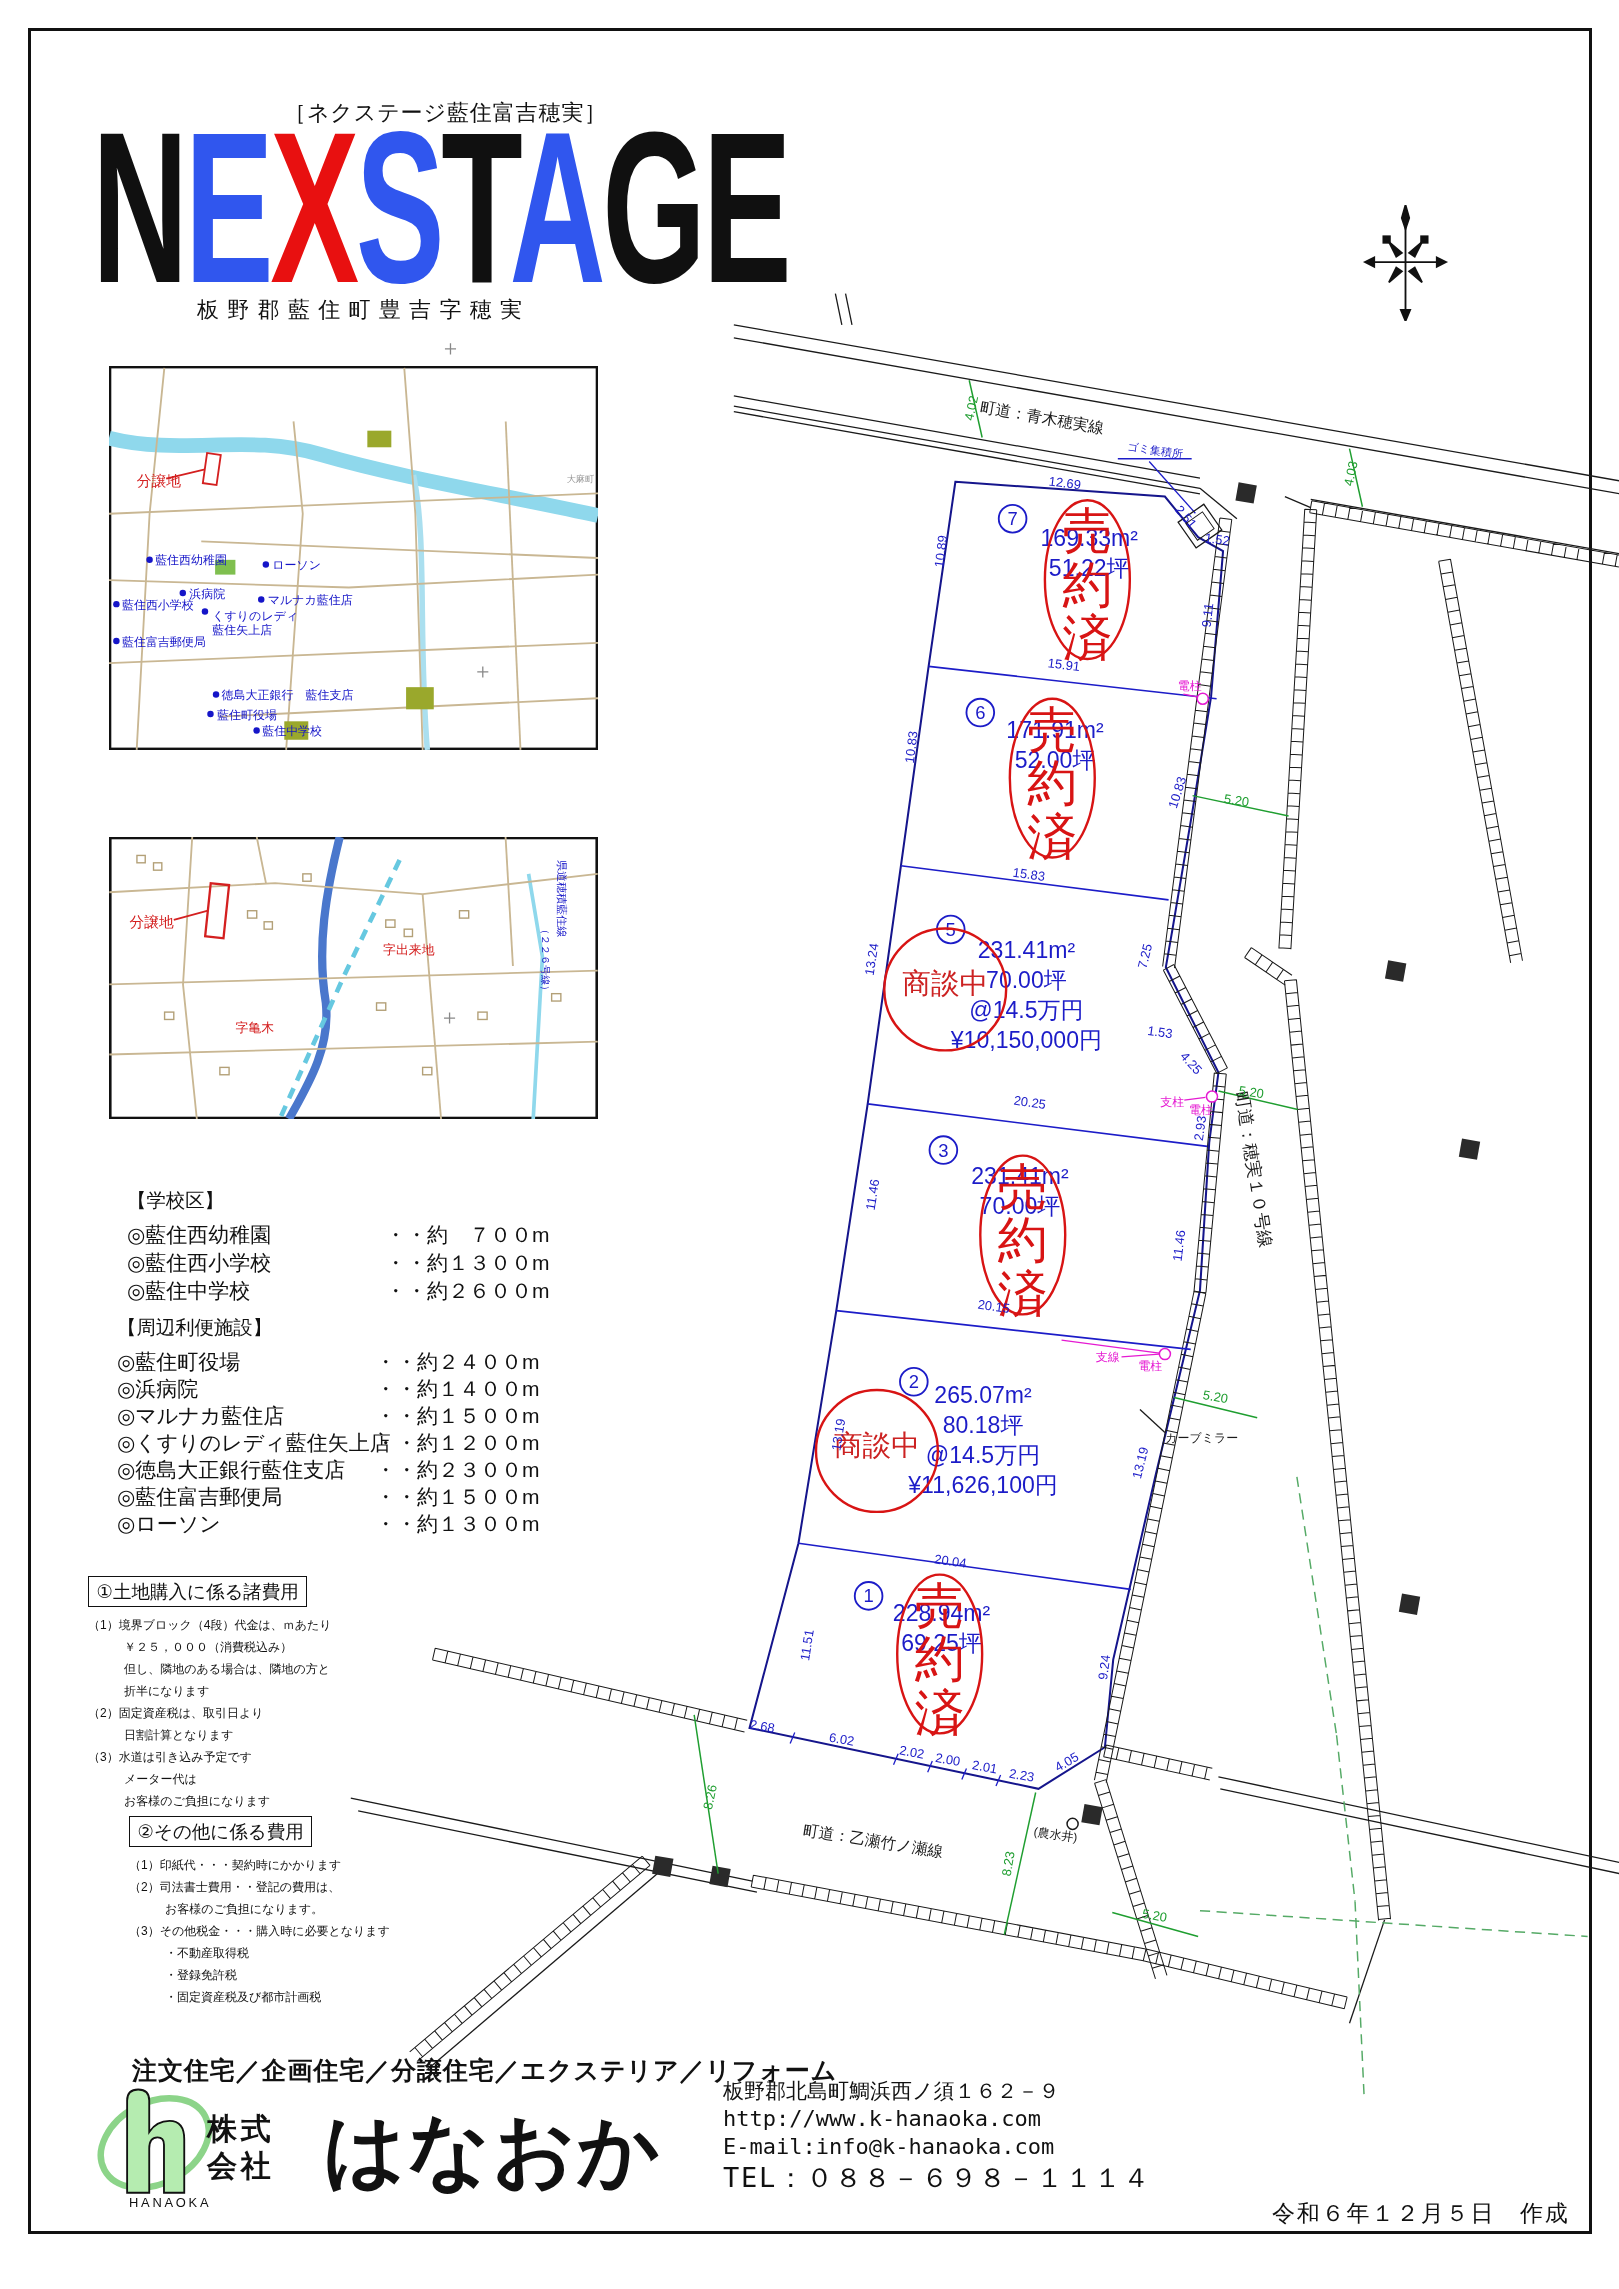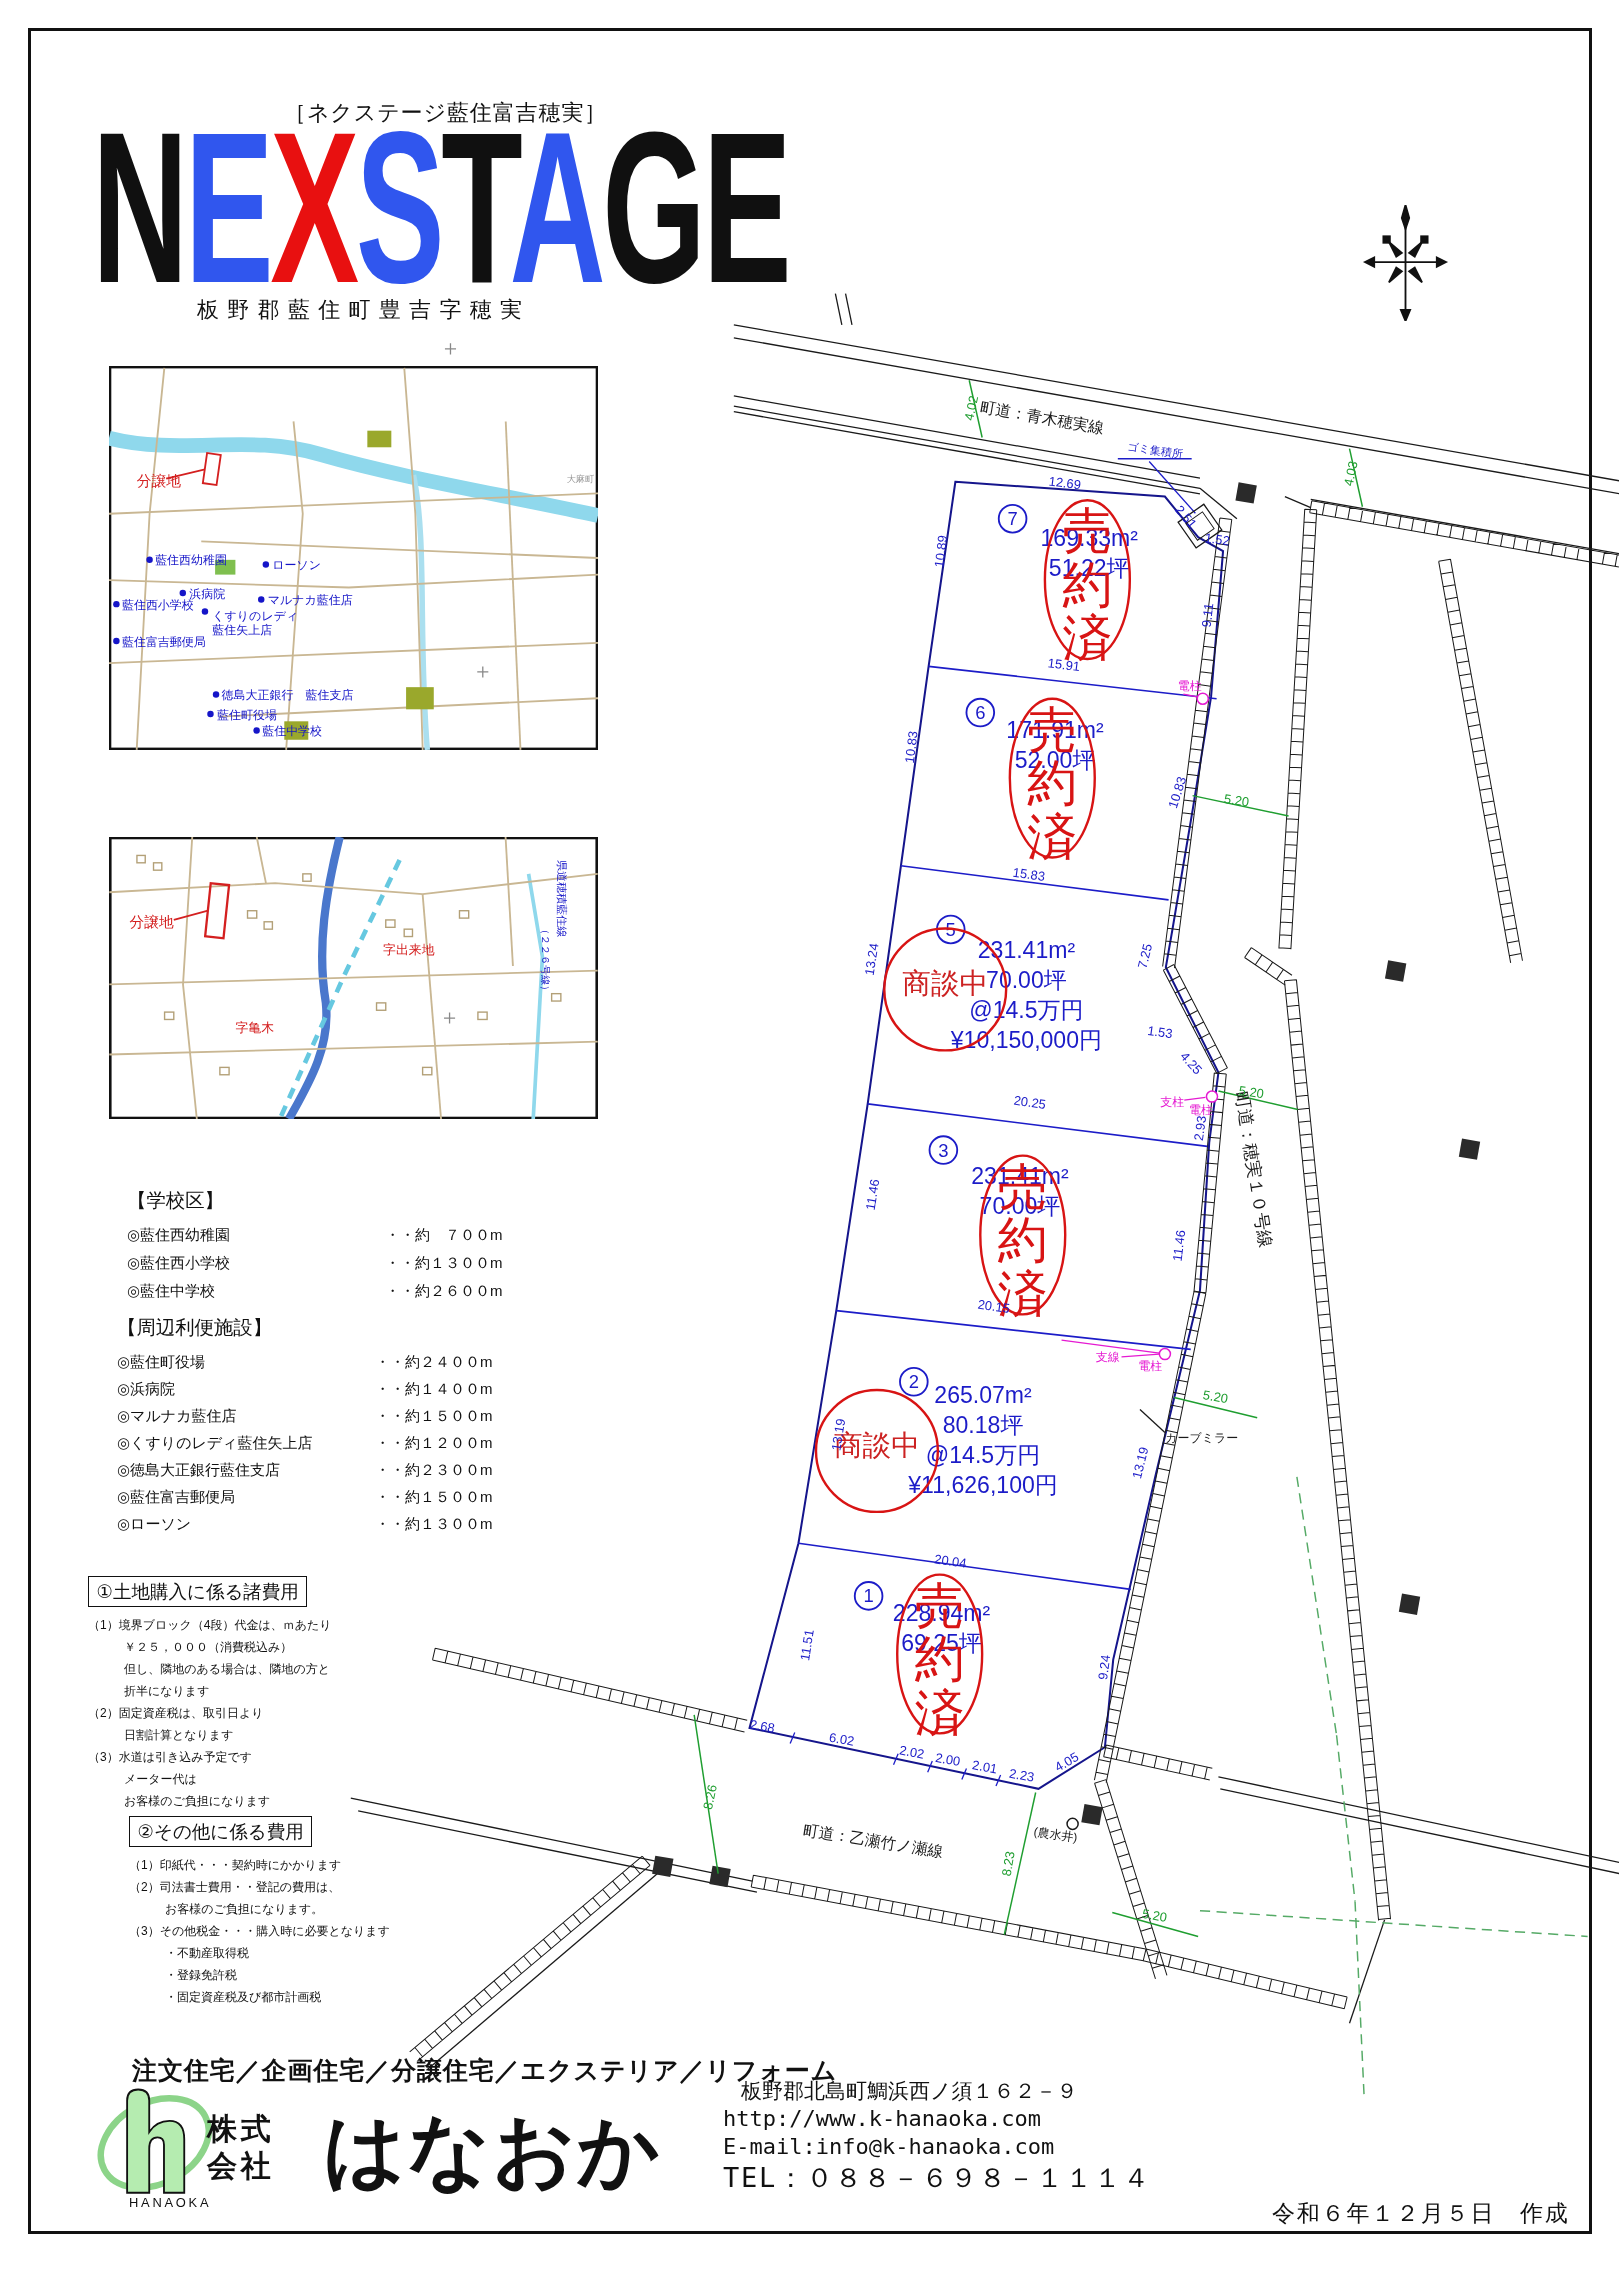--- a/index.html
+++ b/index.html
@@ -7,36 +7,36 @@
         font-family:"Liberation Sans","DejaVu Sans",sans-serif;color:#111;}
   #frame{position:absolute;left:28px;top:28px;width:1558px;height:2200px;border:3.7px solid #111;}
   .abs{position:absolute;}
   
   #bracket-title{left:284px;top:98px;font-size:22px;letter-spacing:0.9px;}
   #logo{left:92px;top:100px;font-size:215px;font-weight:bold;line-height:1;
         transform:scaleX(0.62);transform-origin:left top;letter-spacing:-5.5px;white-space:nowrap;}
   #addr-line{left:197px;top:295px;font-size:22px;letter-spacing:8.3px;font-weight:500;}
   
   .sec-title{font-size:19.4px;margin-bottom:7.4px;}
-  .row{line-height:28px;font-size:15px;white-space:pre;}
+  .row{line-height:28px;font-size:21px;white-space:pre;}
   .row .nm{display:inline-block;width:258px;}
   #schools{left:127px;top:1187px;width:517px;}
   #facilities{left:117px;top:1314px;width:517px;}
   #facilities .row{line-height:27px;}
   .boxtitle{display:inline-block;border:1.8px solid #111;padding:1.8px 7.4px;font-size:18.5px;}
   #fees1{left:88px;top:1576px;width:517px;}
   #fees2{left:129px;top:1816px;width:517px;}
   .feelines{margin-top:7.4px;}
   .feelines div{font-size:12px;line-height:22px;white-space:pre;}
   
   #slogan{left:132px;top:2054px;font-size:25px;font-weight:bold;letter-spacing:0.9px;}
   #kk{left:207px;top:2110px;font-size:30px;font-weight:bold;line-height:37px;letter-spacing:3.7px;}
   #hanaoka-big{left:275px;top:2097px;font-size:81px;font-weight:bold;letter-spacing:1.8px;margin-left:48px;}
   #contact{left:723px;top:2077px;font-family:"DejaVu Sans Mono","Liberation Mono",monospace;}
-  #contact .c1{font-size:21px;line-height:28px;font-family:"Liberation Sans","DejaVu Sans",sans-serif;margin-left:18px;}
+  #contact .c1{font-size:21px;line-height:28px;font-family:"Liberation Sans","DejaVu Sans",sans-serif;}
   #contact .c2,#contact .c3{font-size:22px;line-height:28px;}
   #contact .c4{font-size:27px;line-height:33px;letter-spacing:1.8px;}
   #date-created{left:1272px;top:2198px;font-size:23px;letter-spacing:1.8px;}
   svg text{font-family:"Liberation Sans","DejaVu Sans",sans-serif;}
 </style>
 </head>
 <body>
 
 <div id="page">
   <div id="frame"></div>

